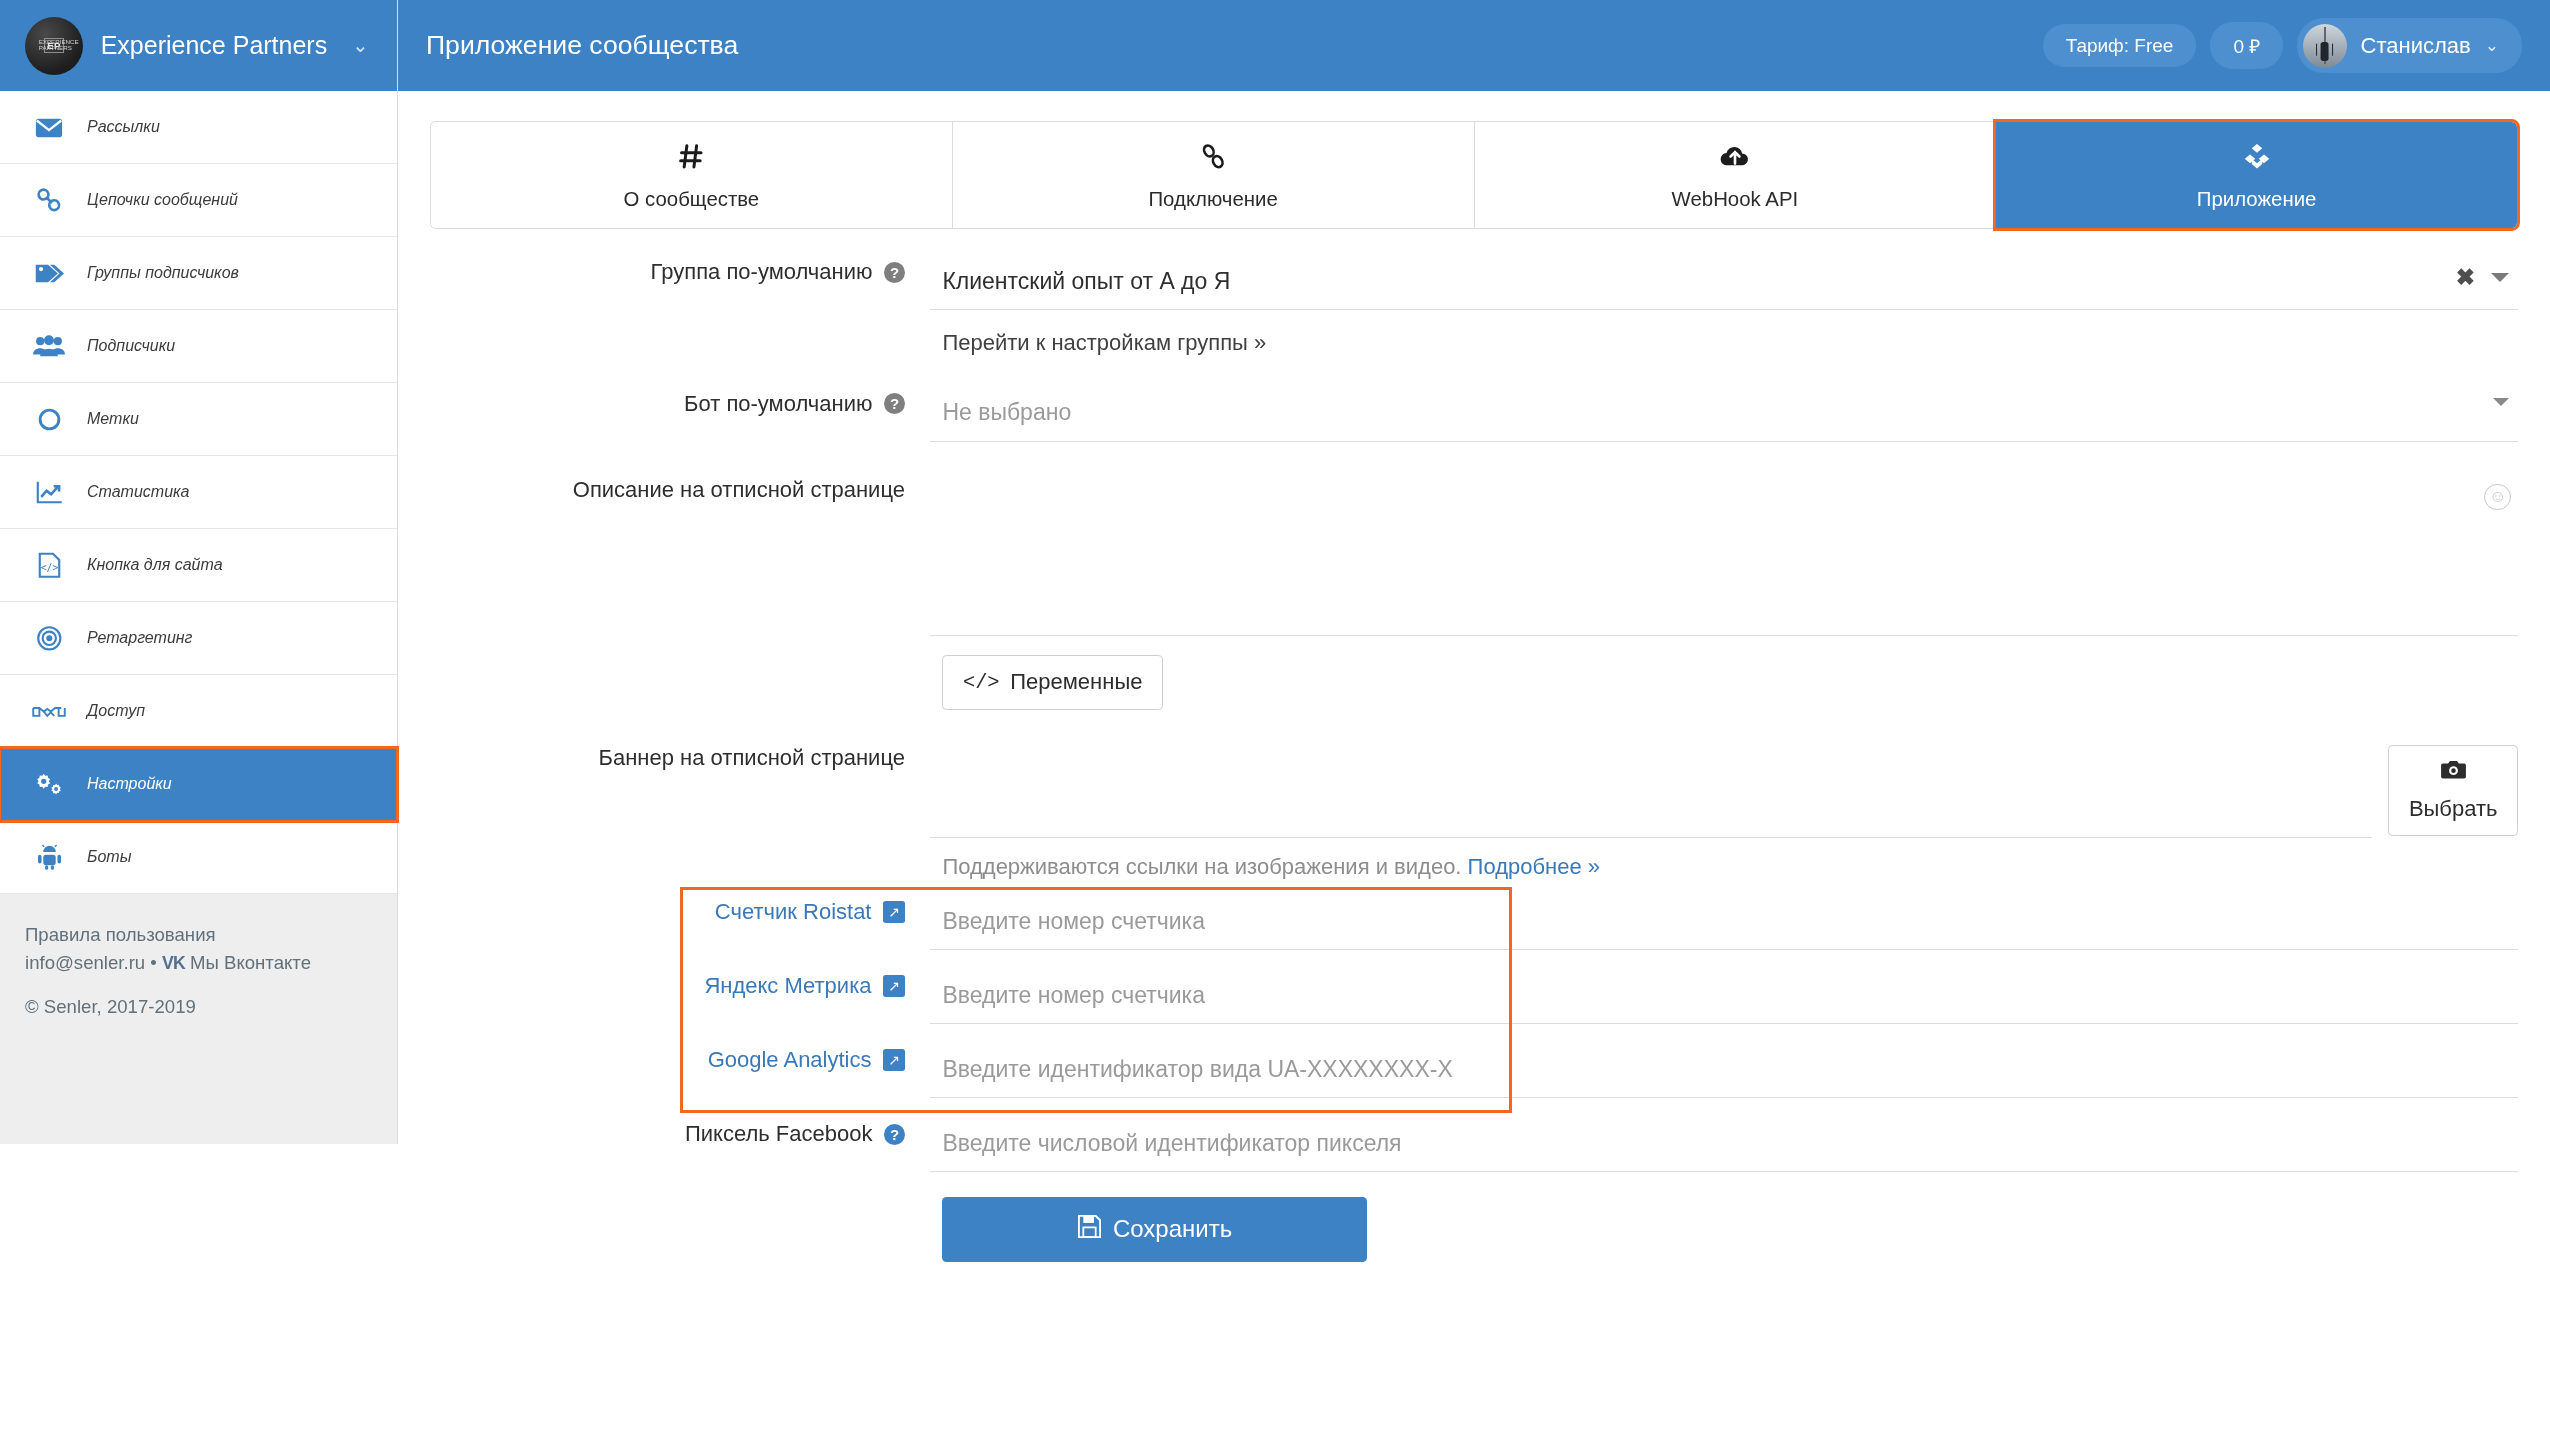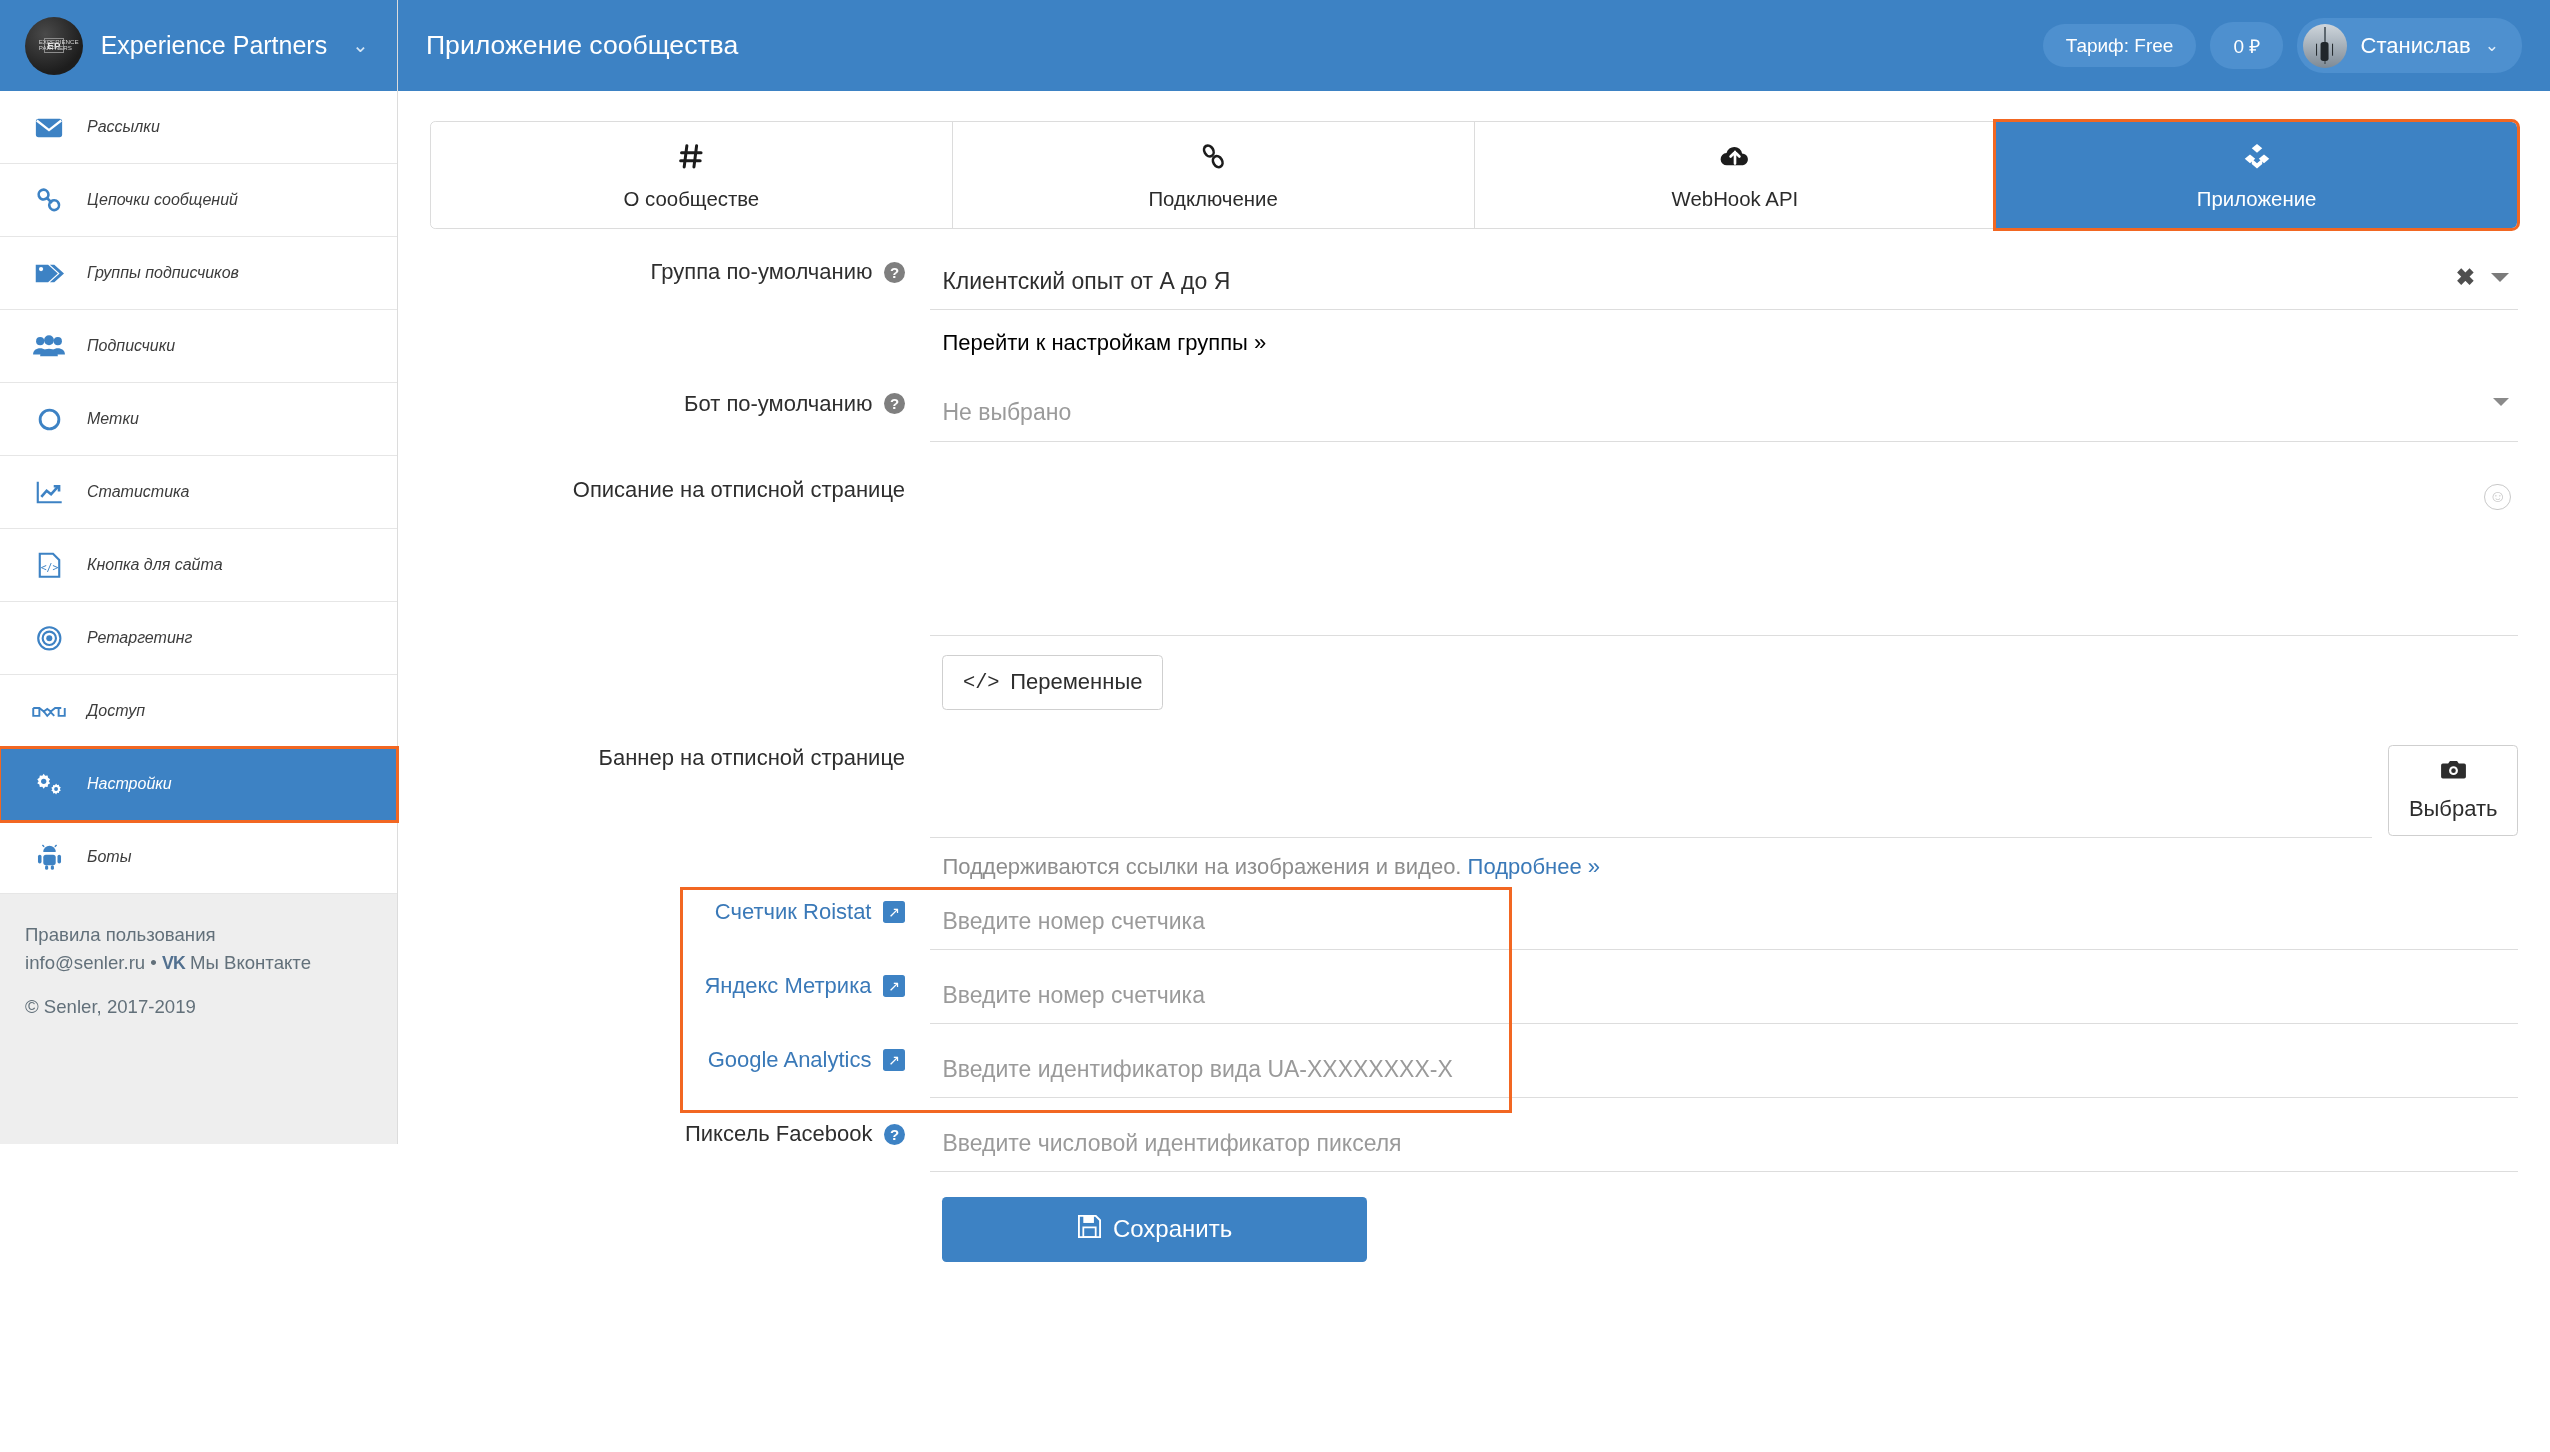--- a/index.html
+++ b/index.html
@@ -155,21 +155,21 @@
   .underline-field .placeholder { color: #9a9a9a; }
   .field-actions {
     position: absolute; right: 8.9px; top: 7px;
     display: flex; align-items: center; gap: 16px;
   }
   .clear-x { color: #4f4f4f; font-size: 23px; font-weight: bold; line-height: 1; }
   .caret-dn { width: 0; height: 0; border-left: 9.7px solid transparent; border-right: 9.7px solid transparent; border-top: 9.7px solid #7b7b7b; }
   .caret-dn.small { border-left-width: 8px; border-right-width: 8px; border-top-width: 8px; border-top-color: #8a8a8a; }
 
   .sublink { margin-top: 19.5px; padding-left: 12.4px; }
-  .sublink a { color: #000000; font-size: 22px; text-decoration: none; }
+  .sublink a { color: #404040; font-size: 22px; text-decoration: none; }
 
   .textarea-box {
     border-bottom: 1.8px solid #dddddd; height: 159px; position: relative;
   }
   .emoji-btn {
     position: absolute; right: 7px; top: 7px;
     width: 26.6px; height: 26.6px; border-radius: 50%;
     border: 1.8px solid #c9c9c9; color: #c9c9c9;
     display: flex; align-items: center; justify-content: center;
     font-size: 17.7px; line-height: 1;

